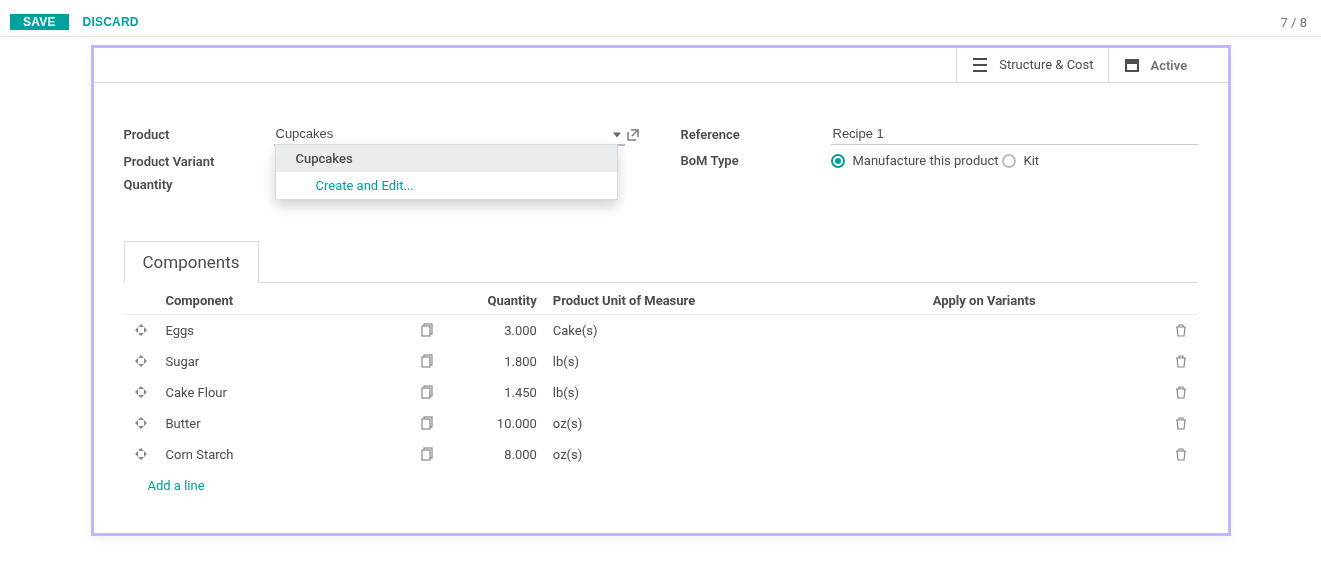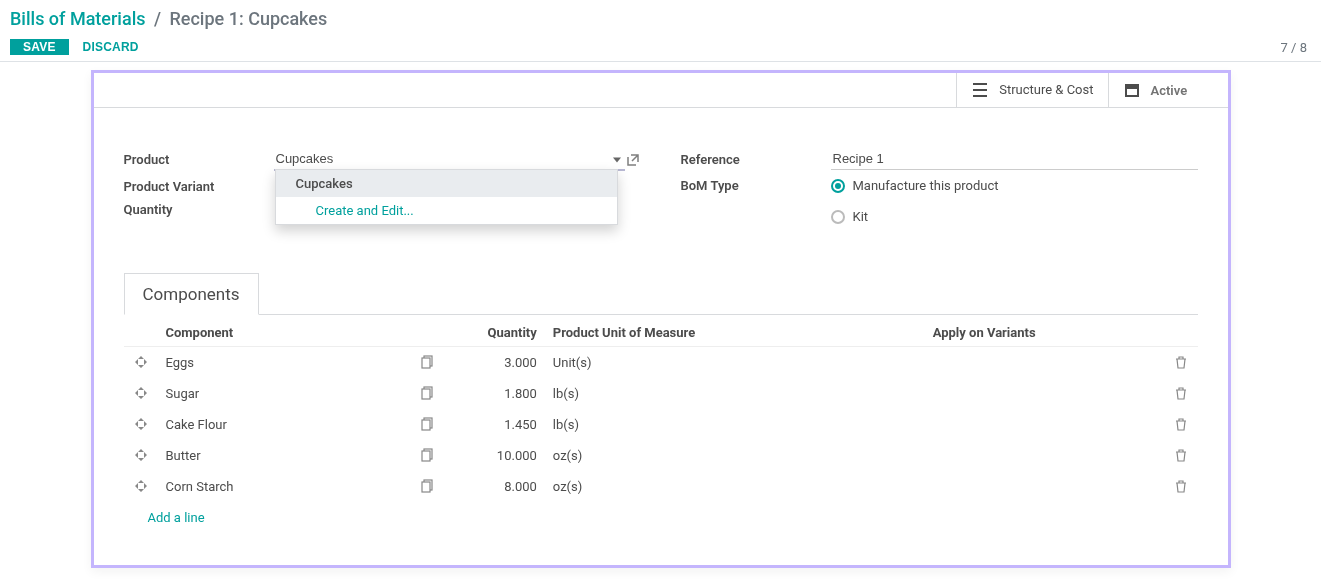--- a/index.html
+++ b/index.html
@@ -150,21 +150,21 @@
   width:0; height:0;
   border-left:4px solid transparent;
   border-right:4px solid transparent;
   border-top:5px solid #666;
   pointer-events:none;
 }
 .ext-link {
   width:16px;height:16px;display:flex;align-items:center;justify-content:center;cursor:pointer;
   color:#7f7f7f;
 }
-.radio-group { display:flex; flex-direction:column; gap:16px; }
+.radio-group { display:flex; flex-direction:row; gap:3px;align-items:flex-end; }
 .radio-opt { display:flex; align-items:center; gap:8px; font-size:13px; color:#4c4c4c; cursor:pointer;}
 .radio-dot {
   width:14px;height:14px;border-radius:50%;
   border:2px solid #bbb;
   display:flex;align-items:center;justify-content:center;
 }
 .radio-dot.sel { border-color:#00a09d; }
 .radio-dot.sel::after { content:""; width:6px;height:6px;border-radius:50%;background:#00a09d;}
 
 
@@ -228,25 +228,20 @@
 .row-icon { width:18px;height:18px;display:inline-flex;align-items:center;justify-content:center;color:#888;cursor:pointer;}
 .row-icon.grab { cursor:grab;}
 .add-line { color:#00a09d; cursor:pointer; padding:8px 8px 8px 24px; font-size:13px;}
 
 svg { display:block; }
 </style>
 </head>
 <body>
 
 <div class="header">
-  <div class="breadcrumb">
-    <span class="root">Bills of Materials</span>
-    <span class="sep">/</span>
-    <span>Recipe 1: Cupcakes</span>
-  </div>
   <div class="toolbar">
     <div class="toolbar-left">
       <button class="btn-save">SAVE</button>
       <button class="btn-discard">DISCARD</button>
     </div>
     <div class="pager">7 / 8</div>
   </div>
 </div>
 <div class="header-rule"></div>
 
@@ -344,21 +339,21 @@
                   </svg>
                 </span></td>
     <td>Eggs</td>
     <td><span class="row-icon">
                   <svg width="14" height="14" viewBox="0 0 14 14">
                     <rect x="3" y="1" width="8" height="10" fill="none" stroke="#888" stroke-width="1.2"></rect>
                     <rect x="1" y="3" width="8" height="10" fill="#fff" stroke="#888" stroke-width="1.2"></rect>
                   </svg>
                 </span></td>
     <td class="num">3.000</td>
-    <td>Unit(s)</td>
+    <td>Cake(s)</td>
     <td></td>
     <td><span class="row-icon">
                   <svg width="14" height="14" viewBox="0 0 14 14">
                     <path d="M3 4h8l-1 9H4zM2 4h10M5 2h4v2H5z" fill="none" stroke="#888" stroke-width="1.2"></path>
                   </svg>
                 </span></td>
   </tr>
             <tr>
     <td><span class="row-icon grab">
                   <svg width="14" height="14" viewBox="0 0 14 14">

